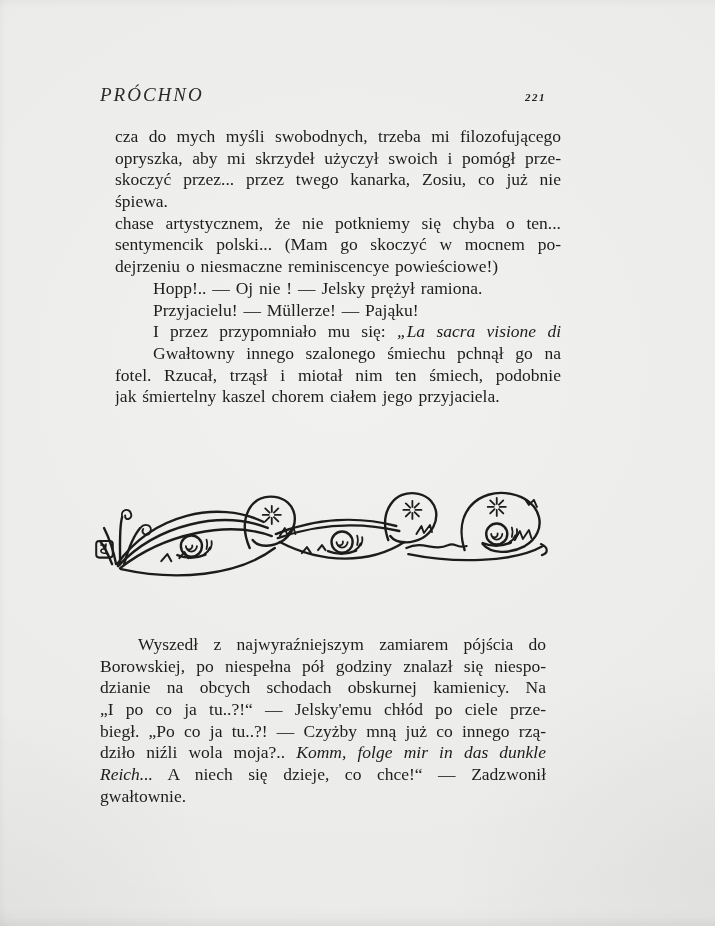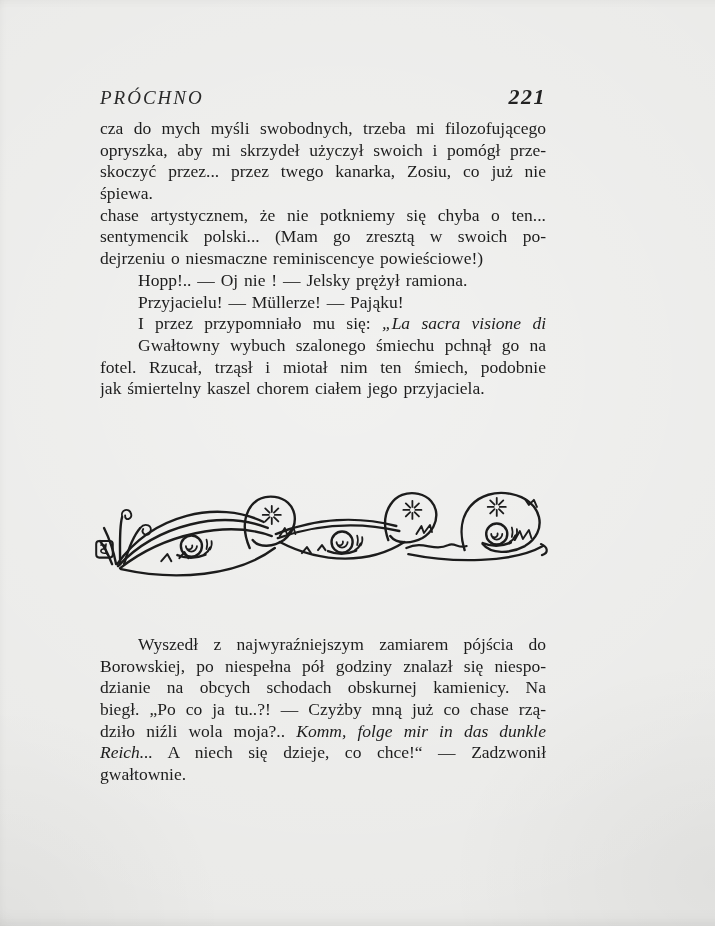--- a/index.html
+++ b/index.html
@@ -26,24 +26,24 @@
   }
   .page-header {
     position:absolute; left:100px; top:84px; width:446px;
     display:flex; justify-content:space-between; align-items:baseline;
     color:#242424;
   }
   .book-title {
     font-style:italic; font-size:19px; letter-spacing:2px; color:#2a2a2a;
   }
   .page-number {
-    font-style:italic; font-weight:bold; font-size:22px; letter-spacing:1.5px; color:#222;
+    font-style:italic; font-weight:bold; font-size:11px; letter-spacing:1.5px; color:#222;
   }
   .text-block { position:absolute; left:100px; width:446px; color:#1d1d1d; }
-  .text-block-1 { top:118px; }
+  .text-block-1 { top:126px;margin-left:15px; }
   .text-block-2 { top:634px; }
   .line {
     height:21.7px; line-height:21.7px;
     font-size:17.5px;
     word-spacing:1.5px;
     overflow:hidden;
     white-space:normal;
     text-align:left;
   }
   .line.justify { text-align:justify; }
@@ -64,26 +64,26 @@
     <span class="book-title">PRÓCHNO</span>
     <span class="page-number">221</span>
   </div>
 
   <div class="text-block text-block-1">
       <div class="line justify"><span>cza do mych myśli swobodnych, trzeba mi filozofującego</span></div>
       <div class="line justify"><span>opryszka, aby mi skrzydeł użyczył swoich i pomógł prze-</span></div>
       <div class="line justify"><span>skoczyć przez... przez twego kanarka, Zosiu, co już nie</span></div>
       <div class="line"><span>śpiewa.</span></div>
       <div class="line justify"><span>chase artystycznem, że nie potkniemy się chyba o ten...</span></div>
-      <div class="line justify"><span>sentymencik polski... (Mam go zresztą w swoich po-</span></div>
+      <div class="line justify"><span>sentymencik polski... (Mam go skoczyć w mocnem po-</span></div>
       <div class="line"><span>dejrzeniu o niesmaczne reminiscencye powieściowe!)</span></div>
       <div class="line indent"><span>Hopp!.. — Oj nie ! — Jelsky prężył ramiona.</span></div>
       <div class="line indent"><span>Przyjacielu! — Müllerze! — Pająku!</span></div>
       <div class="line justify indent"><span>I przez przypomniało mu się: </span><span class="it">„La sacra visione di</span></div>
-      <div class="line justify indent"><span>Gwałtowny wybuch szalonego śmiechu pchnął go na</span></div>
+      <div class="line justify indent"><span>Gwałtowny innego szalonego śmiechu pchnął go na</span></div>
       <div class="line justify"><span>fotel. Rzucał, trząsł i miotał nim ten śmiech, podobnie</span></div>
       <div class="line"><span>jak śmiertelny kaszel chorem ciałem jego przyjaciela.</span></div>
     </div>
 
   <div class="ornament">
     <svg viewBox="0 0 456 92" xmlns="http://www.w3.org/2000/svg">
       <defs>
         <g id="rosette">
           <path d="M0,-3 L0,-9 M2.2,-2.2 L6.5,-6.5 M3,0 L9,0 M2.2,2.2 L6.5,6.5 M0,3 L0,9 M-2.2,2.2 L-6.5,6.5 M-3,0 L-9,0 M-2.2,-2.2 L-6.5,-6.5" stroke-width="1.8"></path>
         </g>
@@ -139,19 +139,20 @@
           <path d="M444,60 c7,3 8,9 1,11" stroke-width="2.2"></path>
         </g>
       </g>
     </svg>
   </div>
 
   <div class="text-block text-block-2">
       <div class="line justify indent"><span>Wyszedł z najwyraźniejszym zamiarem pójścia do</span></div>
       <div class="line justify"><span>Borowskiej, po niespełna pół godziny znalazł się niespo-</span></div>
       <div class="line justify"><span>dzianie na obcych schodach obskurnej kamienicy. Na</span></div>
-      <div class="line justify"><span>biegł. „Po co ja tu..?! — Czyżby mną już co chase rzą-</span></div>
+      <div class="line justify"><span>„I po co ja tu..?!“ — Jelsky'emu chłód po ciele prze-</span></div>
+      <div class="line justify"><span>biegł. „Po co ja tu..?! — Czyżby mną już co innego rzą-</span></div>
       <div class="line justify"><span>dziło niźli wola moja?.. </span><span class="it">Komm, folge mir in das dunkle</span></div>
       <div class="line justify"><span class="it">Reich...</span><span> A niech się dzieje, co chce!“ — Zadzwonił</span></div>
       <div class="line"><span>gwałtownie.</span></div>
     </div>
 
 </div>
 
 </body></html>

